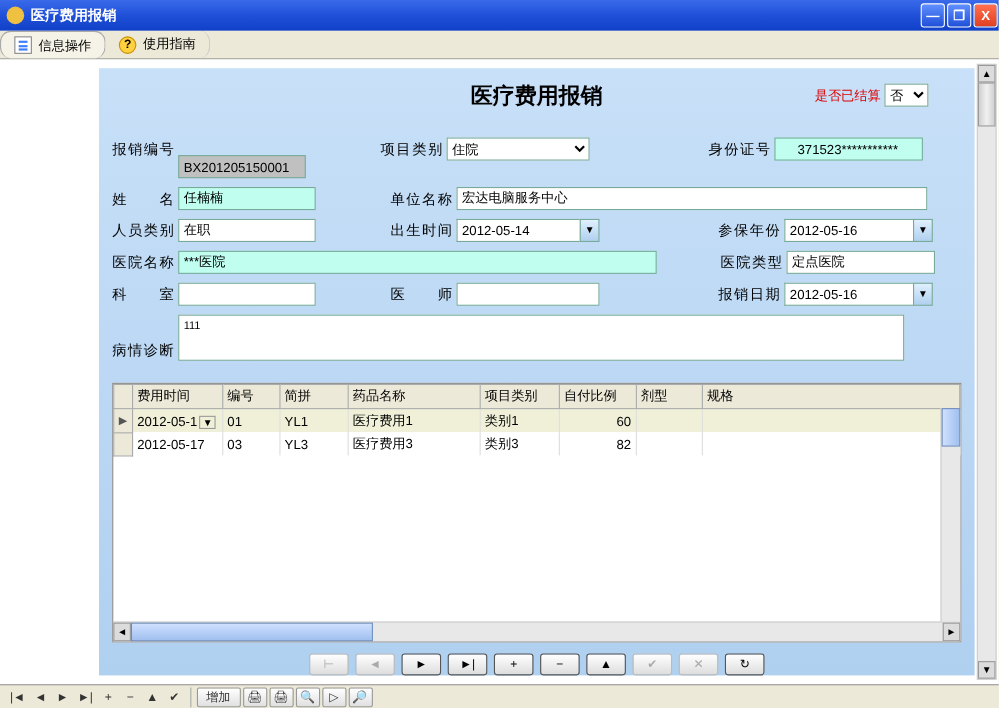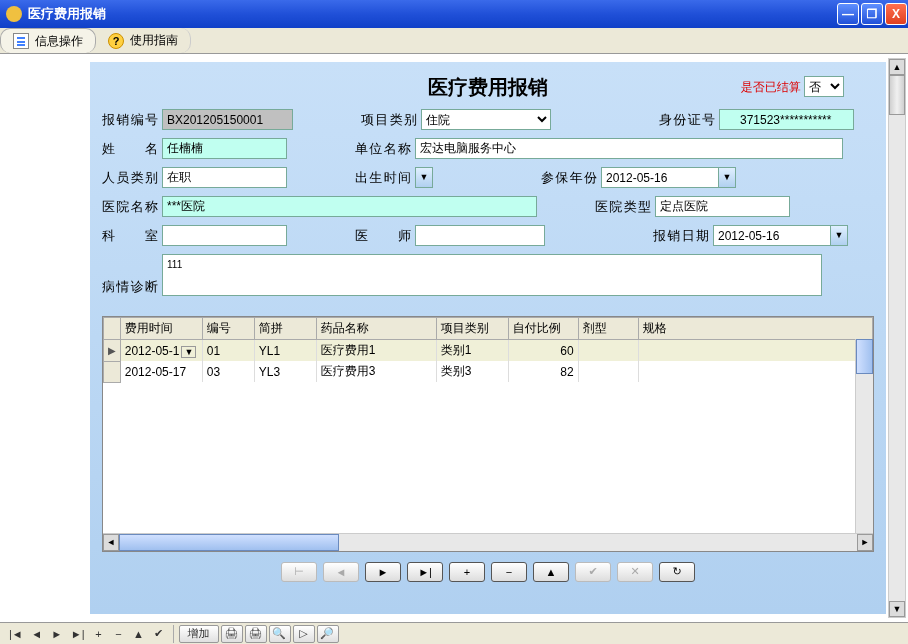--- a/index.html
+++ b/index.html
@@ -108,21 +108,21 @@
       <span class="settle">
         <span>是否已结算</span>
         <select class="sel">
           <option>否</option>
         </select>
       </span>
     </div>
 
     <div class="formrow">
       <span class="lbl">报销编号</span>
-      <input class="fld gray" style="width: 131px;" value="BX201205150001">
+      <input class="fld gray" style="width: 116px; margin-top: 32px;" value="BX201205150001">
       <span style="width:60px"></span>
       <span class="lbl">项目类别</span>
       <select class="sel" style="width:130px"><option>住院</option></select>
       <span style="width:100px"></span>
       <span class="lbl">身份证号</span>
       <input class="fld cyan" style="width: 135px; padding-left: 20px;" value="371523***********">
     </div>
 
     <div class="formrow">
       <span class="lbl">姓　名</span>
@@ -131,33 +131,34 @@
       <span class="lbl">单位名称</span>
       <input class="fld" style="width: 428px;" value="宏达电脑服务中心">
     </div>
 
     <div class="formrow">
       <span class="lbl">人员类别</span>
       <input class="fld" style="width: 125px;" value="在职">
       <span style="width:60px"></span>
       <span class="lbl">出生时间</span>
       <div class="datewrap">
+        <input class="fld" style="width: 112px;" value="2012-05-14">
         <div class="dropbtn">▼</div>
       </div>
       <span style="width:100px"></span>
       <span class="lbl">参保年份</span>
       <div class="datewrap">
         <input class="fld" style="width: 117px;" value="2012-05-16">
         <div class="dropbtn">▼</div>
       </div>
     </div>
 
     <div class="formrow">
       <span class="lbl">医院名称</span>
-      <input class="fld cyan" style="width: 375px;" value="***医院">
+      <input class="fld cyan" style="width: 435px;" value="***医院">
       <span style="width:50px"></span>
       <span class="lbl">医院类型</span>
       <input class="fld" style="width: 135px;" value="定点医院">
     </div>
 
     <div class="formrow">
       <span class="lbl">科　室</span>
       <input class="fld" style="width: 125px;" value="">
       <span style="width:60px"></span>
       <span class="lbl">医　师</span>

